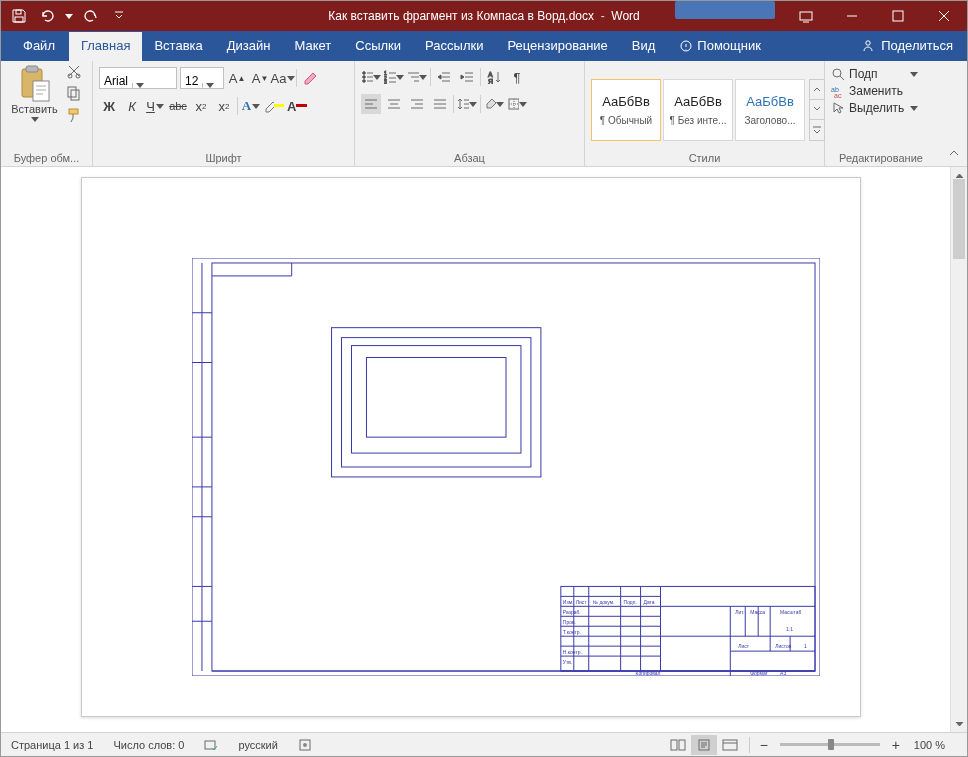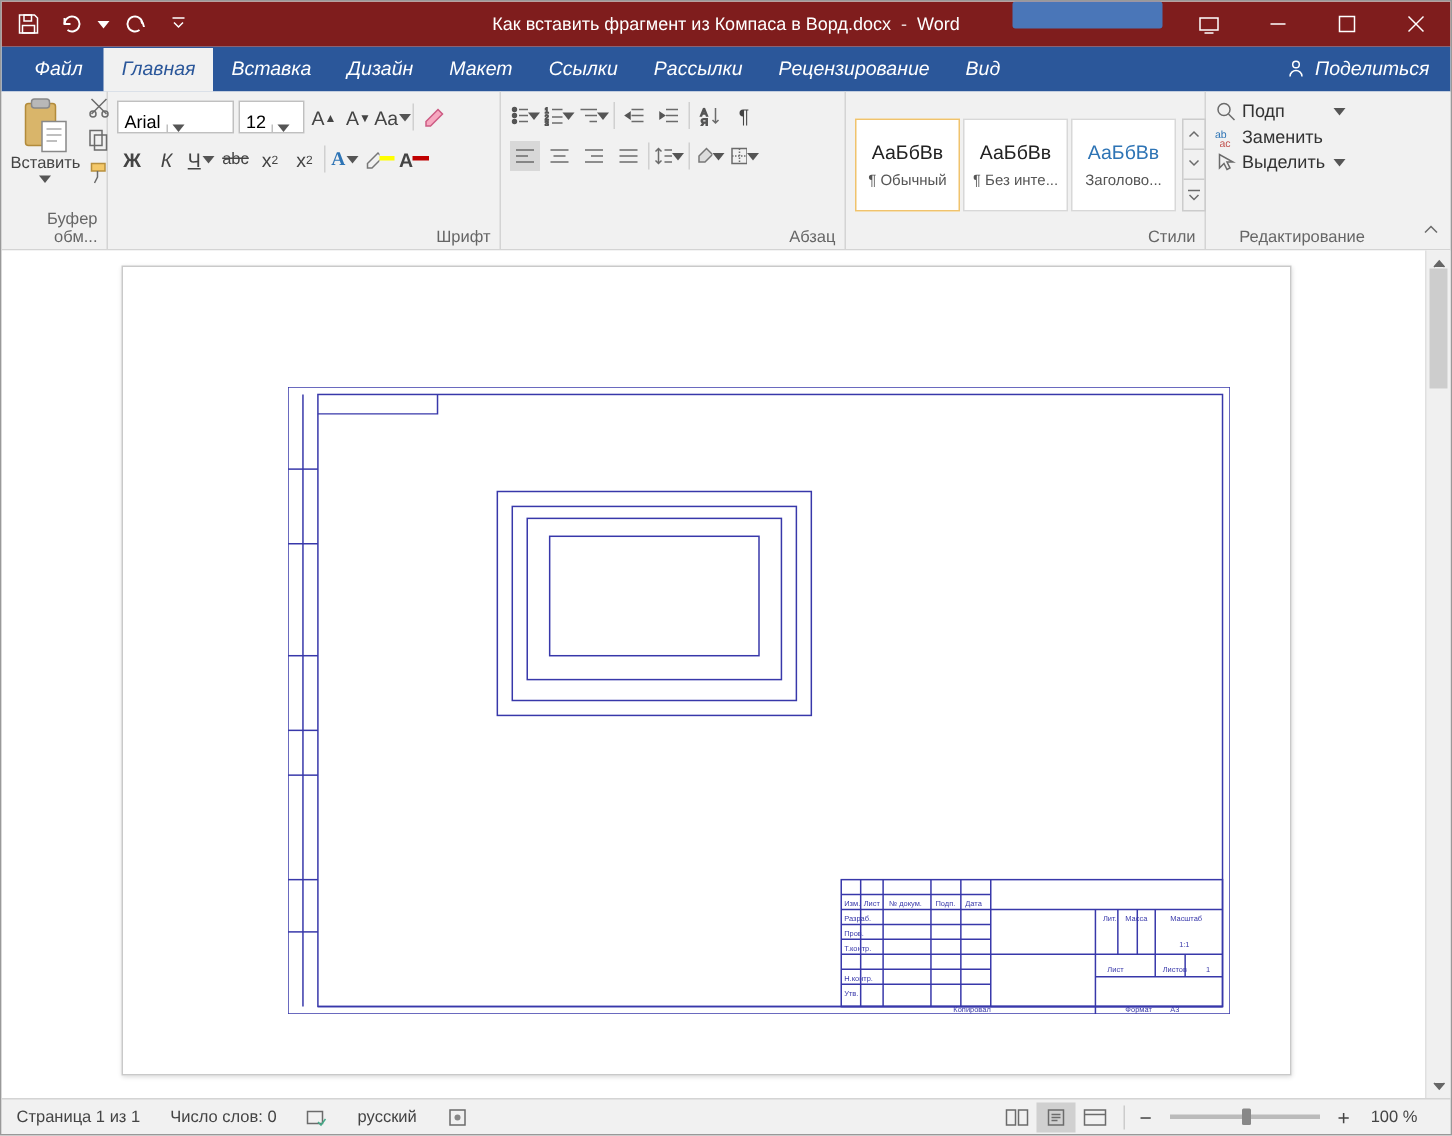--- a/index.html
+++ b/index.html
@@ -8,31 +8,31 @@
   .qat { display:flex; align-items:center; gap:4px; padding-left:6px;}
   .qat-btn { width:24px; height:24px; display:flex; align-items:center; justify-content:center; }
   .qat-btn svg { fill:#fff; stroke:#fff;}
   .title-center { position:absolute; left:0; right:0; text-align:center; pointer-events:none;}
   .title-center span { color:#fff; font-size:12px;}
   .winbtns { margin-left:auto; display:flex;}
   .winbtn { width:46px; height:30px; display:flex; align-items:center; justify-content:center;}
   .winbtn svg { stroke:#fff; fill:none;}
   .user-pill { width:100px; height:18px; background:#4a76b8; border-radius:2px; margin-right:8px;}
 
-  .tabbar { background:#2B579A; height:30px; display:flex; align-items:flex-end; padding-left:8px; color:#fff;font-style:italic;}
+  .tabbar { background:#2B579A; height:30px; display:flex; align-items:flex-end; padding-left:8px; color:#fff;}
   .filetab { padding:6px 14px 8px; font-size:13px; color:#fff;}
   .tab { padding:6px 12px 8px; font-size:13px; color:#fff; cursor:pointer;}
   .tab.active { background:#F1F1F1; color:#2B579A;}
   .tab-help { display:flex; align-items:center; gap:4px; font-size:13px; padding:6px 12px 8px;}
   .tab-share { margin-left:auto; display:flex; align-items:center; gap:6px; padding:6px 14px 8px; font-size:13px;}
 
   .ribbon { background:#F1F1F1; height:106px; border-bottom:1px solid #d4d4d4; display:flex; position:relative;}
   .group { border-right:1px solid #d4d4d4; display:flex; flex-direction:column; padding:2px 6px 0px; height:100%;}
   .group-body { flex:1; display:flex; align-items:flex-start;}
-  .group-label { font-size:11px; color:#666; text-align:right; padding-bottom:2px; position:relative;}
+  .group-label { font-size:11px; color:#666; text-align:center; padding-bottom:2px; position:relative;}
 
   
   .clip-col1{ display:flex; flex-direction:column; align-items:center; width:56px;}
   .clip-col1 .paste-ico{ width:34px; height:40px;}
   .clip-col1 .lbl{ font-size:11px; color:#444; margin-top:0px;}
   .clip-col2{ display:flex; flex-direction:column; gap:2px; margin-left:4px;}
   .small-ico{ width:20px; height:20px;}
 
   
   .font-row{ display:flex; gap:3px; align-items:center;}
@@ -159,32 +159,39 @@
 <div class="tabbar">
   <div class="filetab">Файл</div>
   <div class="tab active">Главная</div>
   <div class="tab">Вставка</div>
   <div class="tab">Дизайн</div>
   <div class="tab">Макет</div>
   <div class="tab">Ссылки</div>
   <div class="tab">Рассылки</div>
   <div class="tab">Рецензирование</div>
   <div class="tab">Вид</div>
+  <div class="tab-help">
+    <svg width="14" height="14">
+        <circle cx="7" cy="7" r="5" fill="none" stroke="#fff"></circle>
+        <path d="M7 5v3M7 10v.5" stroke="#fff" fill="none"></path>
+      </svg>
+    <span>Помощник</span>
+  </div>
   <div class="tab-share">
     <svg width="14" height="14">
         <circle cx="7" cy="4" r="2.2" fill="none" stroke="#fff"></circle>
         <path d="M3 12c0-2.4 2-4 4-4s4 1.6 4 4" fill="none" stroke="#fff"></path>
       </svg>
     <span>Поделиться</span>
   </div>
 </div>
 
 <div class="ribbon">
 
-  <div class="group" style="width:71px">
+  <div class="group" style="width:92px">
     <div class="group-body">
       <div class="clip-col1">
         <div class="paste-ico">
           <svg width="34" height="40" viewBox="0 0 34 40">
               <rect x="4" y="6" width="20" height="28" rx="2" fill="#d9b56a" stroke="#b28b3b"></rect>
               <rect x="8" y="3" width="12" height="6" rx="2" fill="#b8b8b8" stroke="#888"></rect>
               <rect x="15" y="18" width="16" height="20" fill="#fff" stroke="#888"></rect>
               <line x1="18" y1="23" x2="28" y2="23" stroke="#aaa"></line>
               <line x1="18" y1="27" x2="28" y2="27" stroke="#aaa"></line>
               <line x1="18" y1="31" x2="25" y2="31" stroke="#aaa"></line>

